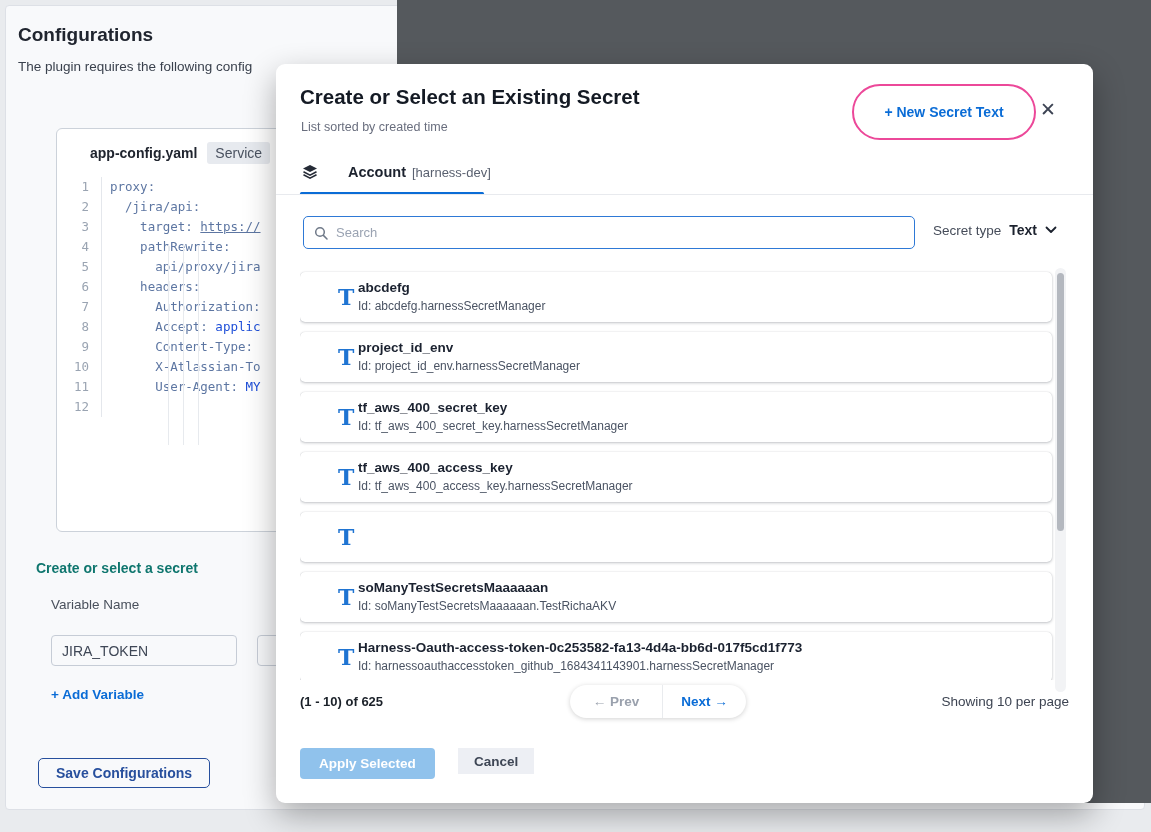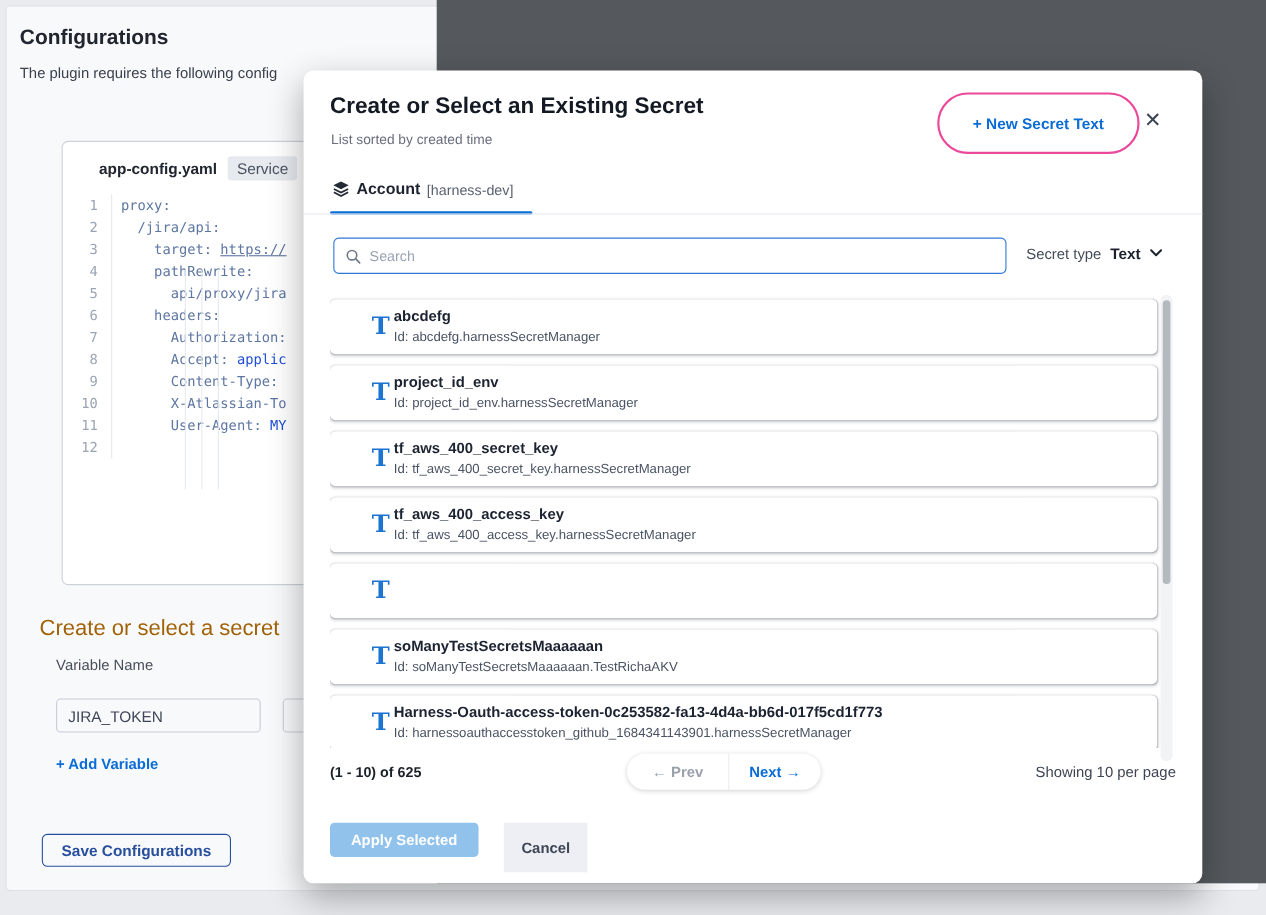--- a/index.html
+++ b/index.html
@@ -28,21 +28,21 @@
   .code { position:absolute; left:0; top:48px; right:0; font-family:"DejaVu Sans Mono", monospace; font-size:12.5px; line-height:20px; }
   .code-row { display:flex; }
   .ln { width:44px; text-align:right; padding-right:12px; color:#9aa4b2; flex:none; }
   .codetext { border-left:1px solid #e4e7ec; padding-left:8px; white-space:pre; min-height:20px; }
   .codetext .k { color:#5d76a2;text-align:center; }
   .codetext .v { color:#1d4ed8;text-align:right; }
   .codetext .lnk { color:#5d76a2; text-decoration:underline; }
   .guide { position:absolute; width:1px; background:#e7eaee; top:68px; height:200px; }
   .g1{left:111px;} .g2{left:126px;} .g3{left:141px;}
 
-  .left-secret-heading { position:absolute; left:30px; top:554px; font-size:20px; font-weight:400; color:#a16207; }
+  .left-secret-heading { position:absolute; left:30px; top:554px; font-size:14px; font-weight:700; color:#0f766e; }
   .var-label { position:absolute; left:45px; top:591px; font-size:13.5px; color:#49505c; }
   .var-input {
     position:absolute; left:45px; top:629px; width:186px; height:31px;
     border:1px solid #c6ccd6; border-radius:4px; background:transparent;
     font-family:inherit; font-size:14px; color:#3f4756; padding-left:10px;
   }
   .var-input2 { position:absolute; left:251px; top:629px; width:70px; height:31px; border:1px solid #c6ccd6; border-radius:4px; background:transparent; }
   .add-variable { position:absolute; left:45px; top:681px; font-size:13.5px; font-weight:600; color:#0a6cd6; cursor:pointer; }
   .save-btn {
     position:absolute; left:32px; top:752px; height:30px; padding:0 17px; line-height:28px;
@@ -62,21 +62,21 @@
   .m-sub { position:absolute; left:25px; top:56px; font-size:12.5px; color:#696e7e; }
   .annotation-ring {
     position:absolute; left:576px; top:20px; width:184px; height:56px;
     border:2px solid #ec4899; border-radius:30px; background:#fff;
     display:flex; align-items:center; justify-content:center;
   }
   .new-secret-btn { color:#0a6cd6; font-size:14px; font-weight:700; background:none; border:none; cursor:pointer; font-family:inherit; }
   .m-close { position:absolute; left:764px; top:36px; font-size:19px; font-weight:600; color:#3c4353; cursor:pointer; line-height:20px; }
 
   .tab-row { position:absolute; left:26px; top:100px; display:flex; align-items:center; gap:6px; cursor:pointer; }
-  .tab-label { font-size:14.5px; font-weight:600; color:#1c222e; }
+  .tab-label { font-size:14.5px; font-weight:600; color:#1c222e;margin-left:24px; }
   .tab-scope { font-size:13px; color:#5a6170; }
   .tab-underline { position:absolute; left:24px; top:128px; width:184px; height:3px; background:#0a6cd6; border-radius:2px; }
   .m-divider { position:absolute; left:0; top:130px; width:817px; height:1px; background:#e8eaee; }
 
   .search-box {
     position:absolute; left:27px; top:152px; width:612px; height:33px;
     border:1.5px solid #2e79d6; border-radius:5px; background:#fff;
     display:flex; align-items:center; padding-left:10px; gap:8px;
   }
   .search-box input {
@@ -111,21 +111,21 @@
   }
   .pg-prev { flex:1; display:flex; align-items:center; justify-content:center; color:#9aa1ad; font-weight:600; font-size:13.5px; border-right:1px solid #e9ebee; cursor:default; }
   .pg-next { width:83px; display:flex; align-items:center; justify-content:center; color:#0a6cd6; font-weight:700; font-size:13.5px; cursor:pointer; }
   .pg-show { position:absolute; right:24px; top:630px; font-size:13.5px; color:#3d4452; }
 
   .apply-btn {
     position:absolute; left:24px; top:684px; height:31px; padding:0 19px;
     background:#90c2ec; border:none; border-radius:4px; color:#fff; font-weight:700; font-size:13.5px; font-family:inherit;
   }
   .cancel-btn {
-    position:absolute; left:182px; top:684px; height:45px; padding:0 16px;
+    position:absolute; left:182px; top:684px; height:26px; padding:0 16px;
     background:#edeff4; border:none; border-radius:0; color:#3e4655; font-weight:700; font-size:13.5px; font-family:inherit; cursor:pointer;
   }
 </style>
 </head>
 <body>
 
 <div class="page-card">
   <div class="page-title">Configurations</div>
   <div class="page-subtitle">The plugin requires the following config</div>
 

